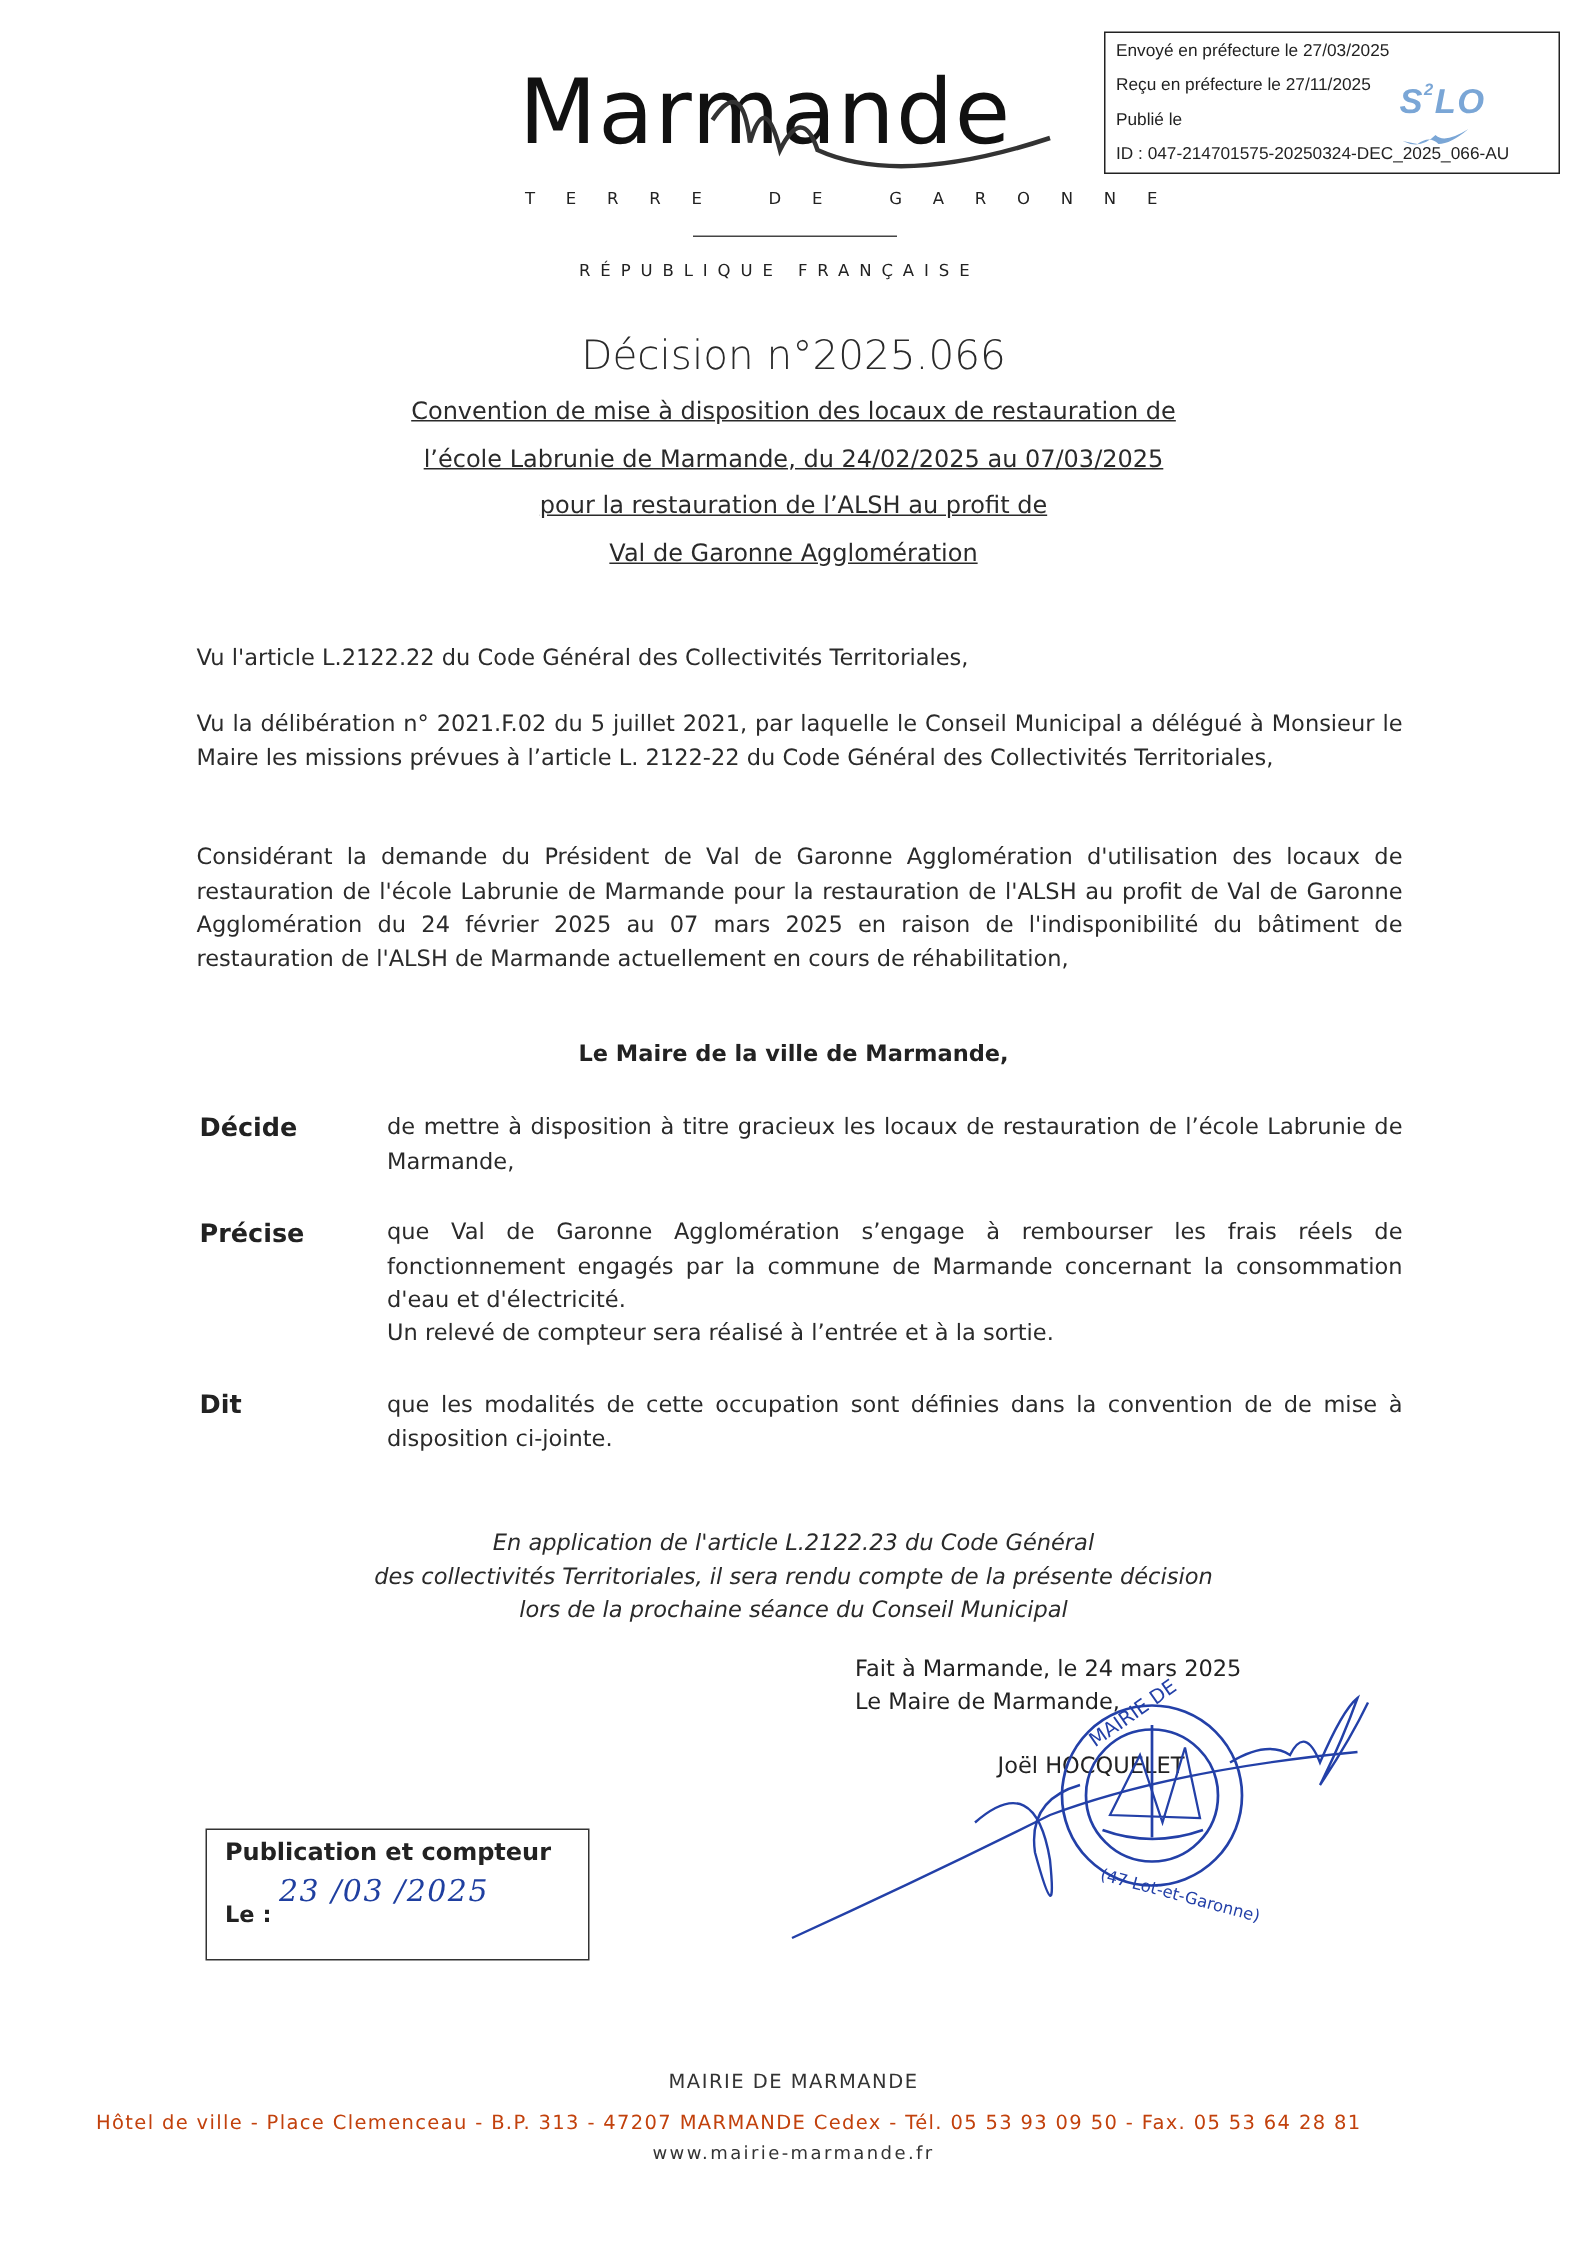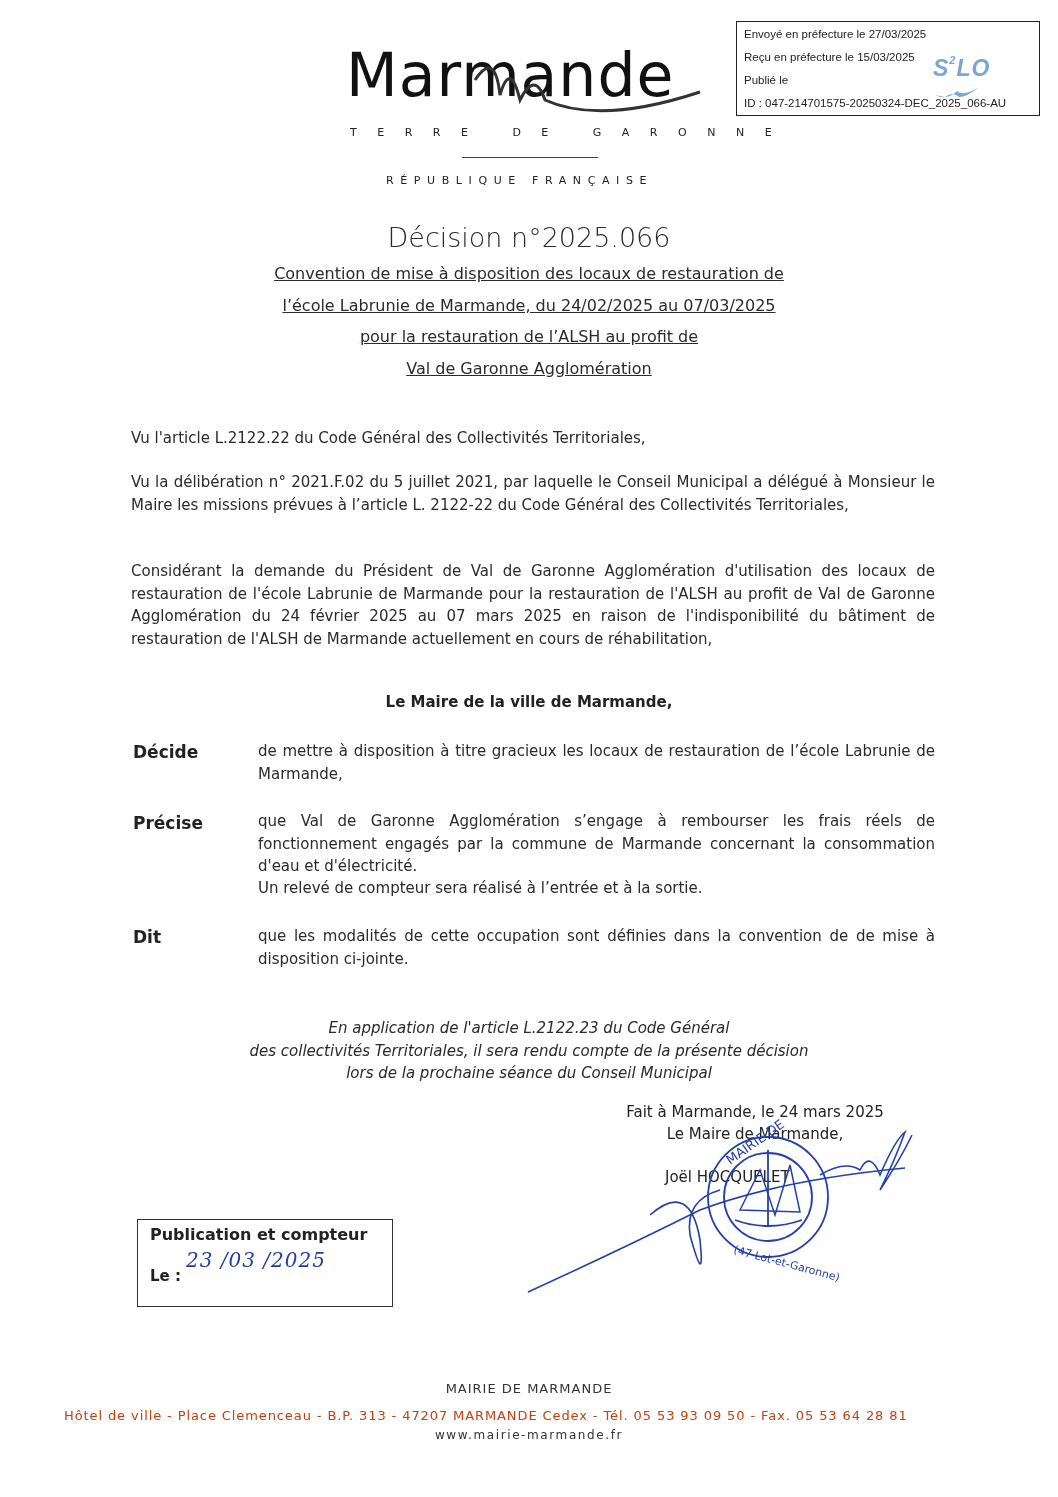--- a/index.html
+++ b/index.html
@@ -28,41 +28,41 @@
   .title-sub { top: 258px; font-size: 16px; line-height: 31.5px; font-weight: normal; text-decoration: underline; }
 
   .para { left: 131px; width: 804px; font-size: 15px; line-height: 22.5px; text-align: justify; color: #2a2a2a; }
   .mayor-head { left: 100px; width: 858px; text-align: center; font-weight: bold; font-size: 15px; top: 693px; color: #222; }
 
   .dec-label { left: 133px; font-weight: bold; font-size: 17px; color: #222; }
   .dec-text { left: 258px; width: 677px; font-size: 15px; line-height: 22.5px; text-align: justify; color: #2a2a2a; }
 
   .italic-note { left: 100px; width: 858px; text-align: center; font-style: italic; font-size: 15px; line-height: 22.5px; top: 1017px; color: #2a2a2a; }
 
-  .sign-block { left: 530px; width: 410px; text-align: center; font-size: 15px; line-height: 22px; top: 1101px; color: #222; }
+  .sign-block { left: 530px; width: 410px; text-align: left; font-size: 15px; line-height: 22px; top: 1101px; color: #222; }
   .signer { left: 665px; top: 1168px; font-size: 15px; color: #222; }
 
   .pub-box { left: 137px; top: 1219px; width: 254px; height: 86px; border: 1.5px solid #333; }
   .pub-title { position: absolute; left: 12px; top: 5px; font-weight: bold; font-size: 16px; color: #222; }
   .pub-le { position: absolute; left: 12px; top: 31px; font-weight: bold; font-size: 15px; color: #222; margin-top: 16px; }
   .pub-date { position: absolute; left: 48px; top: 28px; font-size: 20px; font-style: italic; color: #1f3fa0;
               font-family: "DejaVu Serif", serif; letter-spacing: 1px; }
 
   .footer-1 { left: 0; width: 1058px; text-align: center; top: 1381px; font-size: 13px; letter-spacing: 1px; color: #333; }
   .footer-2 { left: 64px; top: 1408px; font-size: 13px; letter-spacing: 0.9px; color: #c2410c; white-space: nowrap; }
   .footer-3 { left: 0; width: 1058px; text-align: center; top: 1428px; font-size: 12px; letter-spacing: 1.6px; color: #333; }
 
   svg.overlay { position: absolute; left: 0; top: 0; pointer-events: none; }
 </style>
 </head>
 <body>
 
 <div class="abs pref-box">
   <div class="pref-line" style="top:6px">Envoyé en préfecture le 27/03/2025</div>
-  <div class="pref-line" style="top:29px">Reçu en préfecture le 15/03/2025</div>
+  <div class="pref-line" style="top:29px">Reçu en préfecture le 27/11/2025</div>
   <div class="pref-line" style="top:52px">Publié le</div>
   <div class="pref-line" style="top:75px">ID : 047-214701575-20250324-DEC_2025_066-AU</div>
   <div class="s2lo">
     <span>S</span><sup>2</sup><span>LO</span>
     <svg width="48" height="16" viewBox="0 0 48 16" style="vertical-align:2px">
       <path d="M2 10 Q14 16 24 6 Q30 12 46 2 Q34 12 26 12 Q20 6 12 12 Z" fill="#7aa6d6"></path>
     </svg>
   </div>
 </div>
 

